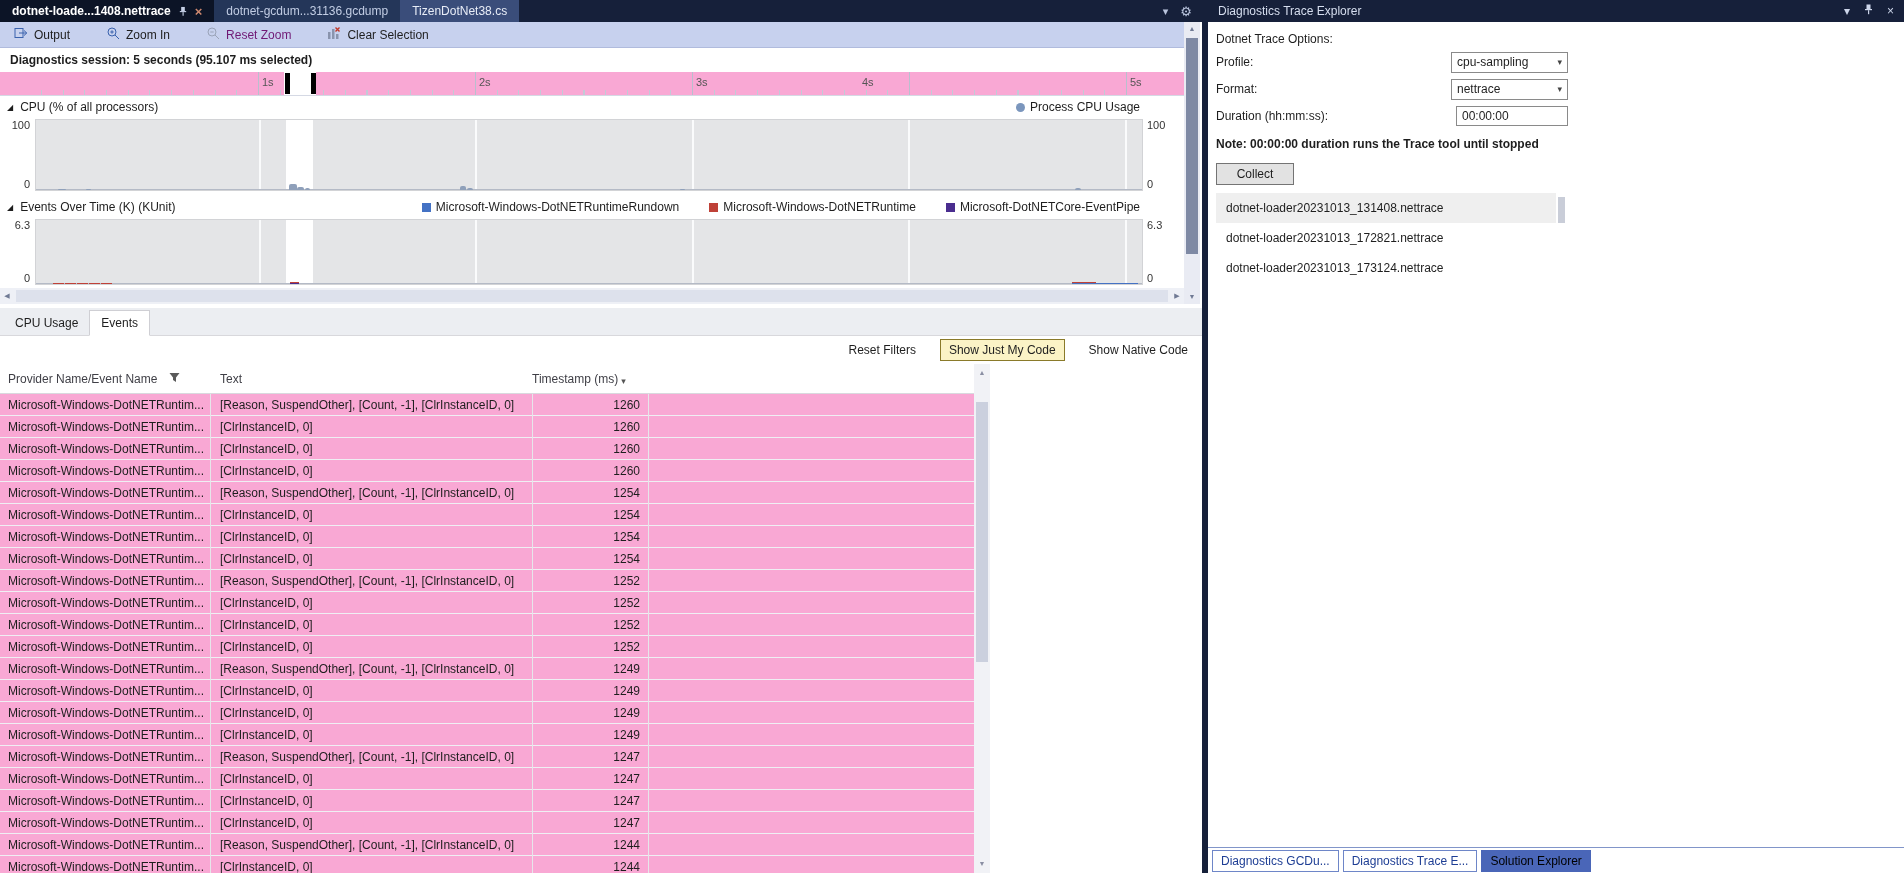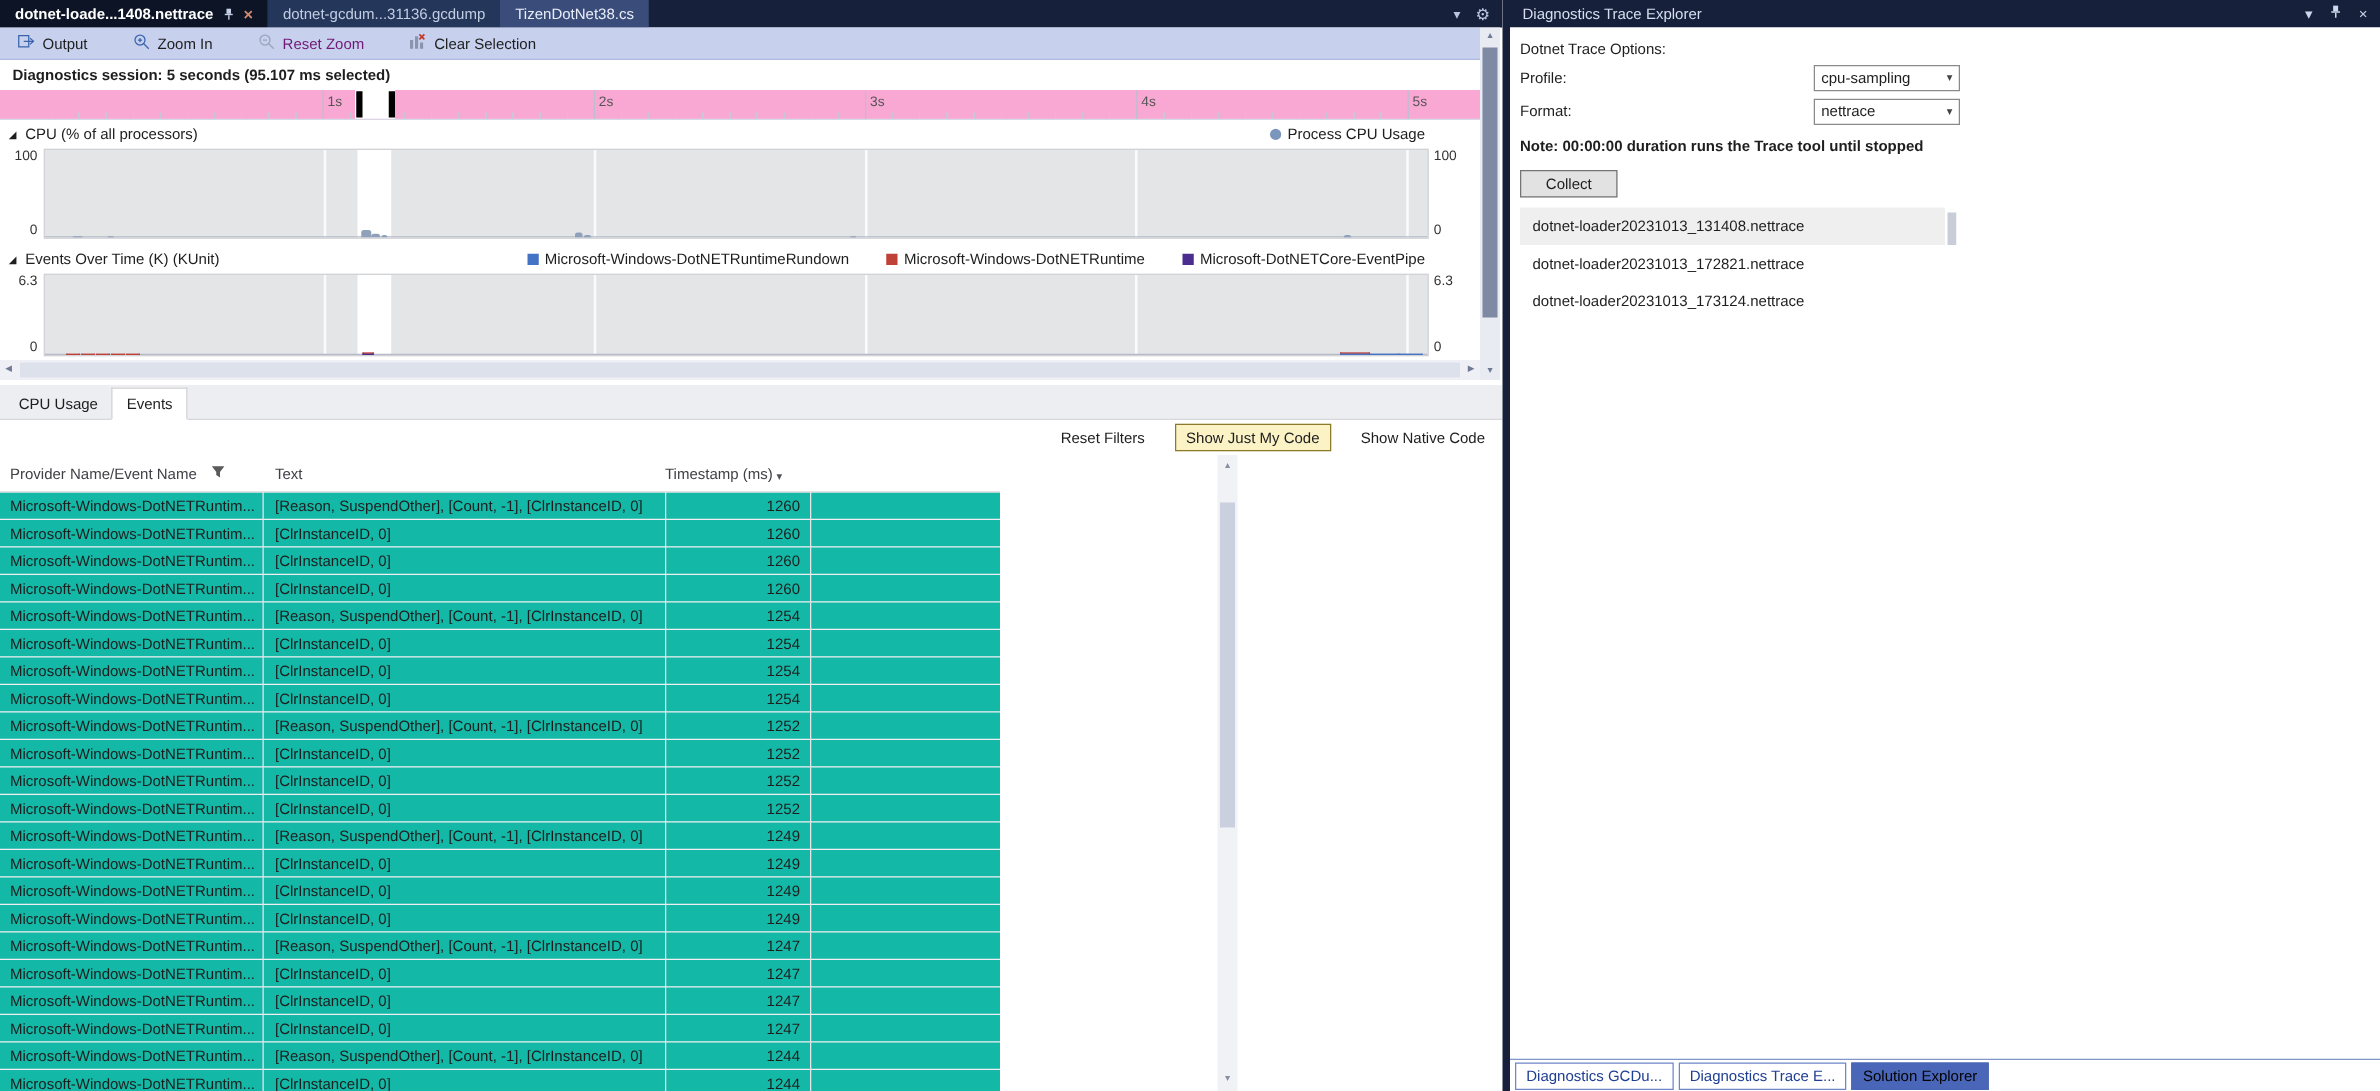--- a/index.html
+++ b/index.html
@@ -80,21 +80,21 @@
 
   
   .view-tabs{position:absolute;top:308px;left:0;width:1202px;height:28px;background:#eceef2;border-bottom:1px solid #d8d8dc;display:flex;align-items:flex-end;padding-left:4px}
   .view-tab{padding:5px 11px;color:#1e1e1e;cursor:pointer}
   .view-tab.selected{background:#fff;border:1px solid #cfcfd4;border-bottom:1px solid #fff;margin-bottom:-1px}
   .filter-bar{position:absolute;top:336px;left:0;width:1202px;height:28px;background:#fff;display:flex;align-items:center;justify-content:flex-end;gap:24px;padding-right:14px}
   .filter-link{cursor:pointer}
   .toggle-on{background:#fbf3c6;border:1px solid #8a7a2a;padding:3px 8px;cursor:pointer}
 
   
-  .etable{position:absolute;top:364px;left:0;width:800px;bottom:0;background:#14b8a6;overflow:hidden}
+  .etable{position:absolute;top:364px;left:0;width:974px;bottom:0;background:#f9a8d4;overflow:hidden}
   .thead{position:absolute;top:0;left:0;right:0;height:30px;border-bottom:1px solid #d9d9de;color:#3f3f46;background:#fff;z-index:2}
   .th{position:absolute;top:0;bottom:0;display:flex;align-items:center;gap:12px}
   .th.th1{left:8px;width:196px}
   .th.th2{left:220px}
   .th.th3{left:532px;width:112px;justify-content:flex-start;gap:3px}
   .sort-caret{font-size:9px;color:#555;margin-top:4px}
   .colsep{position:absolute;top:0;bottom:0;width:1px;background:#e6e6ea;z-index:1}
   .cs1{left:210px}.cs2{left:532px}.cs3{left:648px}
   .tbody{position:absolute;top:30px;left:0;right:0;bottom:0;overflow:hidden}
   .trow{display:flex;height:22px;line-height:22px;border-bottom:1px solid #efeff3;cursor:pointer}
@@ -209,21 +209,21 @@
       <div class="ruler-sel"></div>
       <div class="ruler-handle h1"></div>
       <div class="ruler-handle h2"></div>
     <div class="ruler-line" style="left: 258px;"></div>
         <span class="ruler-label" style="left: 262px;">1s</span>
         <div class="ruler-line" style="left: 475px;"></div>
         <span class="ruler-label" style="left: 479px;">2s</span>
         <div class="ruler-line" style="left: 692px;"></div>
         <span class="ruler-label" style="left: 696px;">3s</span>
         <div class="ruler-line" style="left: 909px;"></div>
-        <span class="ruler-label" style="left: 913px;">4s</span>
+        <span class="ruler-label" style="left: 862px;">4s</span>
         <div class="ruler-line" style="left: 1126px;"></div>
         <span class="ruler-label" style="left: 1130px;">5s</span>
       </div>
 
     <div class="sec-head cpu-head">
       <span class="collapse">◢</span>
       <span>CPU (% of all processors)</span>
       <div class="legend-area">
         <div class="legend-item">
           <span class="legend-dot"></span>
@@ -501,20 +501,26 @@
           <span class="caret">▾</span>
         </div>
       </div>
       <div class="opt-row">
         <span>Format:</span>
         <div class="combo">
           <span>nettrace</span>
           <span class="caret">▾</span>
         </div>
       </div>
+      <div class="opt-row">
+        <span>Duration (hh:mm:ss):</span>
+        <div class="tbox">
+          <span>00:00:00</span>
+        </div>
+      </div>
       <div class="note">Note: 00:00:00 duration runs the Trace tool until stopped</div>
       <div class="collect-btn">Collect</div>
       <div class="trace-wrap">
         <div class="trace-list">
             <div class="trace-item selected">dotnet-loader20231013_131408.nettrace</div>
             <div class="trace-item">dotnet-loader20231013_172821.nettrace</div>
             <div class="trace-item">dotnet-loader20231013_173124.nettrace</div>
           </div>
         <div class="trace-scrollbar">
           <div class="thumb"></div>

